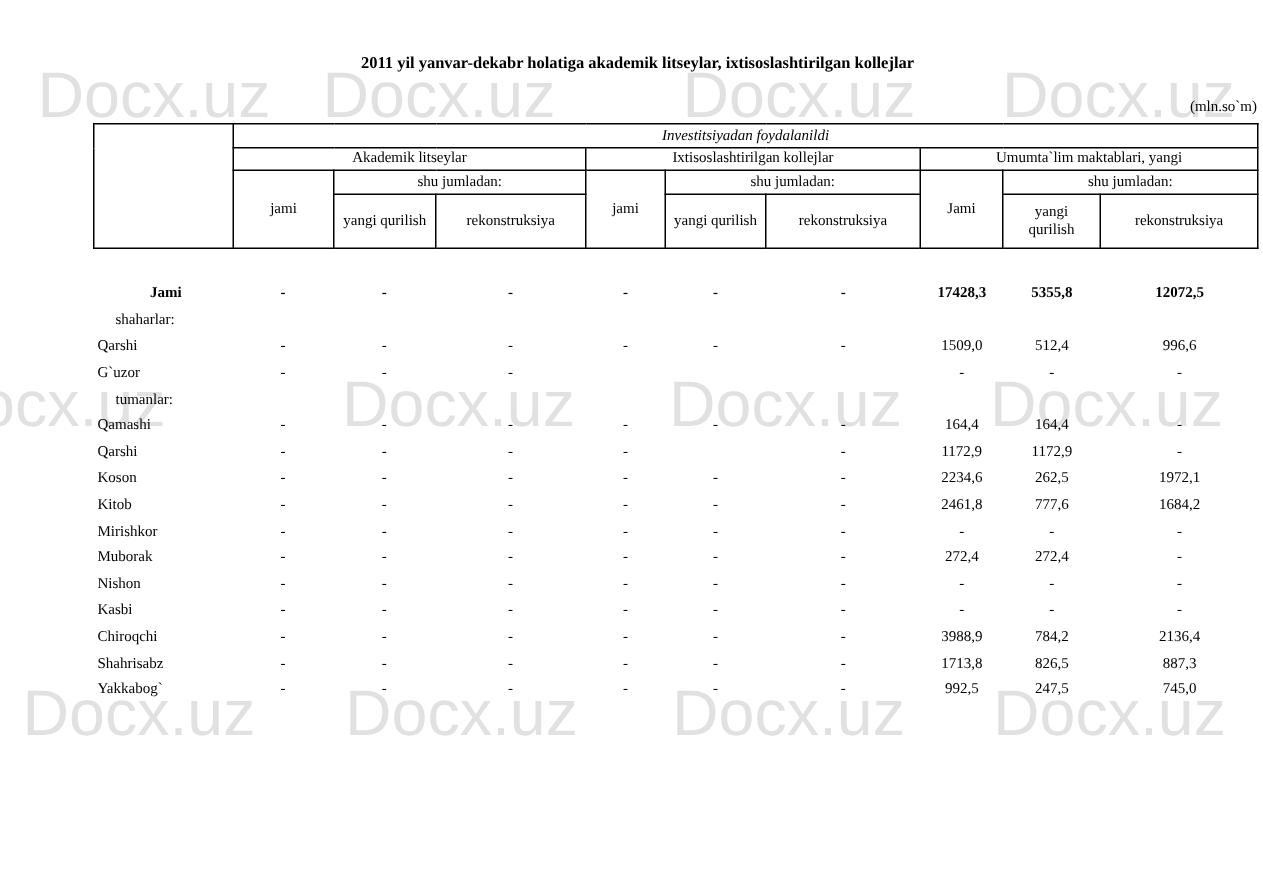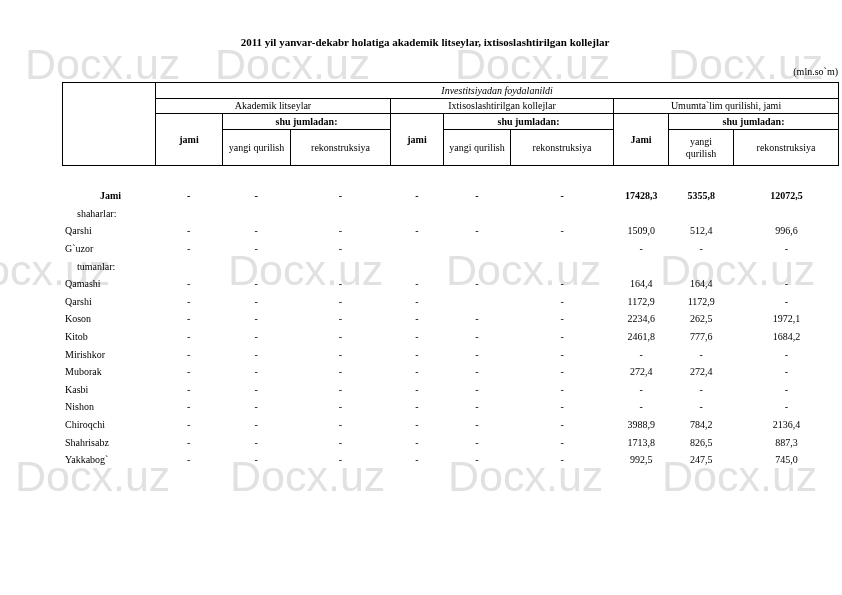--- a/index.html
+++ b/index.html
@@ -34,21 +34,21 @@
 
   table { border-collapse:collapse; table-layout:fixed; }
 
   .header-table { position:absolute; left:62px; top:82px; width:777px; }
   .header-table td {
     border:1px solid #000; text-align:center; vertical-align:middle;
     font-size:10px; padding:1px 2px; line-height:12px;
   }
   .header-table tr.r1 td { height:16px;font-style:italic; }
   .header-table tr.r2 td { height:15px; }
-  .header-table tr.r3 td { height:16px;font-weight:bold; }
+  .header-table tr.r3 td { height:16px; }
   .header-table tr.r4 td { height:36px; }
   .header-table td.narrow { padding:1px 10px; }
 
   .data-table { position:absolute; left:62px; top:187px; width:777px; }
   .data-table td {
     font-size:10px; text-align:center; height:17.6px;
     vertical-align:middle; padding:0; line-height:11px;
   }
   .data-table td.label { text-align:left; }
   .data-table td.label.total   { font-weight:bold; padding-left:38px; }
@@ -96,21 +96,21 @@
         <col style="width:105px">
     </colgroup>
     <tbody>
         <tr class="r1">
       <td rowspan="4"></td>
       <td colspan="9">Investitsiyadan foydalanildi</td>
     </tr>
     <tr class="r2">
       <td colspan="3">Akademik litseylar</td>
       <td colspan="3">Ixtisoslashtirilgan kollejlar</td>
-      <td colspan="3">Umumta`lim qurilishi, jami</td>
+      <td colspan="3">Umumta`lim maktablari, yangi</td>
     </tr>
     <tr class="r3">
       <td rowspan="2">jami</td>
       <td colspan="2">shu jumladan:</td>
       <td rowspan="2">jami</td>
       <td colspan="2">shu jumladan:</td>
       <td rowspan="2">Jami</td>
       <td colspan="2">shu jumladan:</td>
     </tr>
     <tr class="r4">
@@ -264,33 +264,33 @@
           <td>-</td>
           <td>-</td>
           <td>-</td>
           <td>-</td>
           <td>-</td>
           <td>272,4</td>
           <td>272,4</td>
           <td>-</td>
         </tr>
         <tr>
+          <td class="label data">Nishon</td>
+          <td>-</td>
+          <td>-</td>
+          <td>-</td>
+          <td>-</td>
+          <td>-</td>
+          <td>-</td>
+          <td>-</td>
+          <td>-</td>
+          <td>-</td>
+        </tr>
+        <tr>
           <td class="label data">Kasbi</td>
-          <td>-</td>
-          <td>-</td>
-          <td>-</td>
-          <td>-</td>
-          <td>-</td>
-          <td>-</td>
-          <td>-</td>
-          <td>-</td>
-          <td>-</td>
-        </tr>
-        <tr>
-          <td class="label data">Nishon</td>
           <td>-</td>
           <td>-</td>
           <td>-</td>
           <td>-</td>
           <td>-</td>
           <td>-</td>
           <td>-</td>
           <td>-</td>
           <td>-</td>
         </tr>

